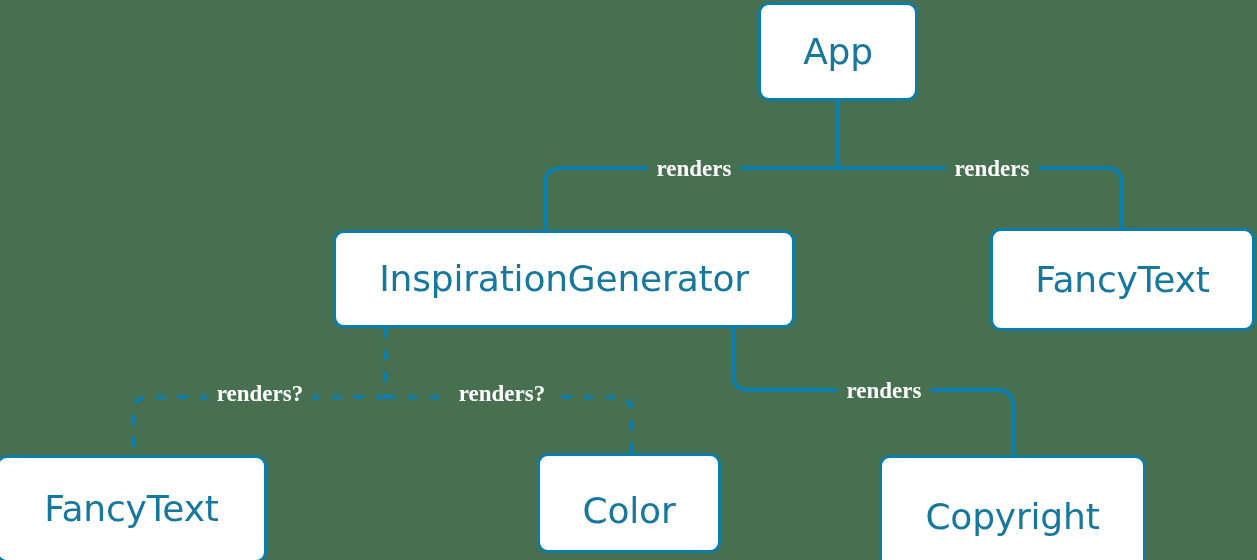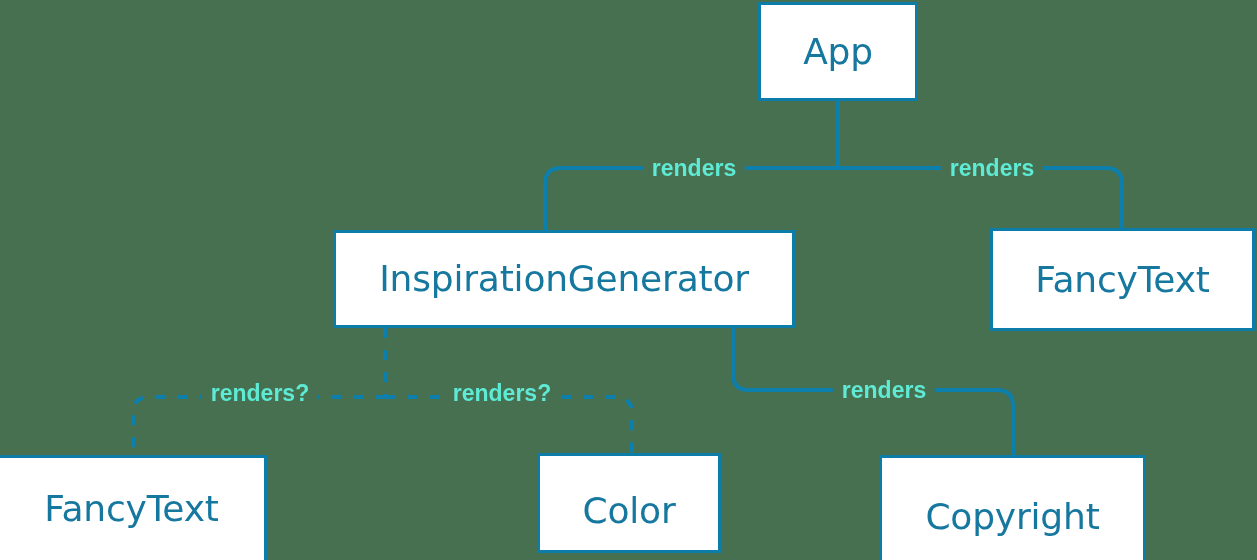--- a/index.html
+++ b/index.html
@@ -25,21 +25,21 @@
     left: 0;
     top: 0;
     width: 1257px;
     height: 560px;
   }
   .node {
     position: absolute;
     box-sizing: border-box;
     background: #FFFFFF;
     border: 3px solid #0C7CA8;
-    border-radius: 0;
+    border-radius: 11px;
     display: flex;
     align-items: center;
     justify-content: center;
     z-index: 3;
   }
   .node-label {
     color: #16789F;
     font-family: "DejaVu Sans", sans-serif;
     font-size: 36px;
     font-weight: 400;
@@ -56,22 +56,22 @@
 
   .node-app       .node-label { font-size: 36px; }
   .node-inspgen   .node-label { font-size: 36px; }
   .node-fancy-r   .node-label { font-size: 36px; }
   .node-fancy-b   .node-label { font-size: 36px; }
   .node-color     .node-label { font-size: 36px; margin-top: 16px; }
   .node-copyright .node-label { font-size: 36px; }
 
   .edge-label {
     position: absolute;
-    color: #5eead4;
-    font-family: Liberation Sans, sans-serif;
+    color: #ffffff;
+    font-family: Liberation Serif, serif;
     font-size: 23px;
     font-weight: 600;
     line-height: 1;
     white-space: nowrap;
     background: #477050;
     padding: 0 9px;
     z-index: 2;
     transform: translate(-50%, -50%);
   }
   .lbl-renders-left  { left: 694px;  top: 168px; }

